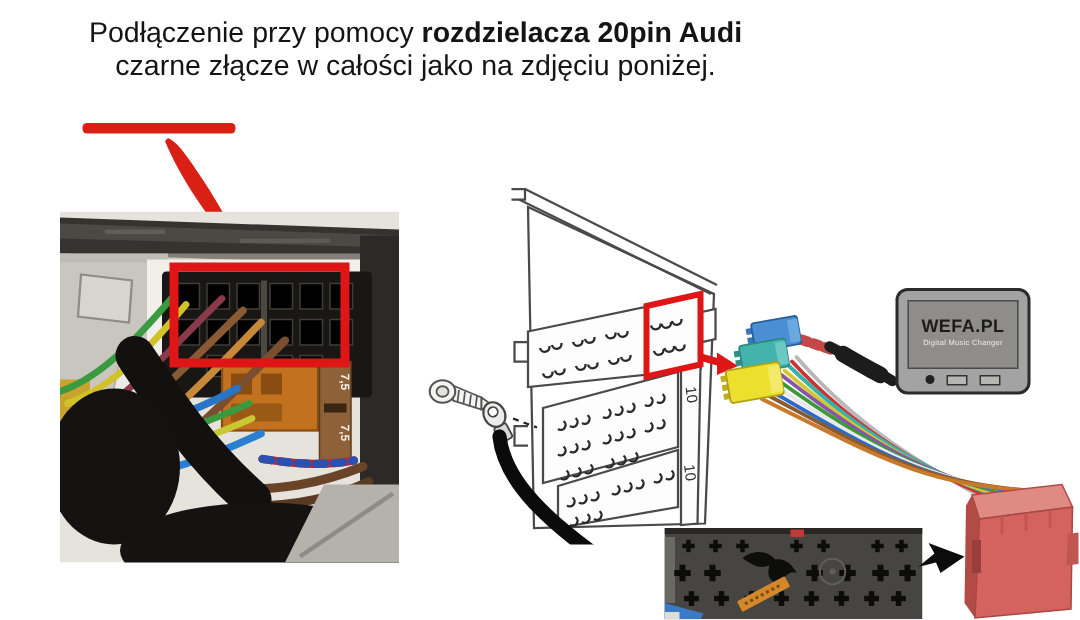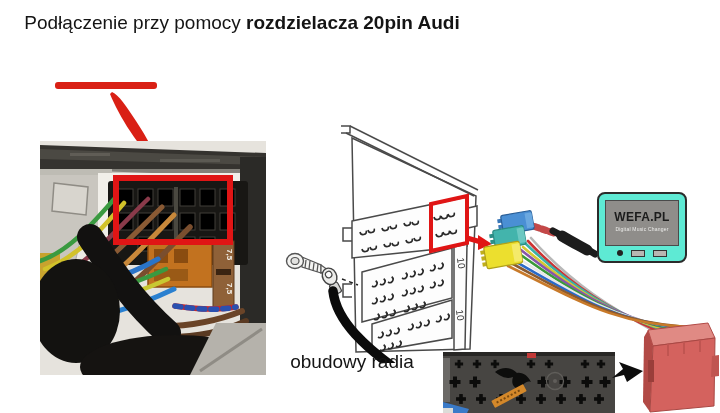--- a/index.html
+++ b/index.html
@@ -1,43 +1,44 @@
 <!DOCTYPE html>
 <html><head>
 <meta charset="utf-8">
 <style>
   html,body{margin:0;padding:0;background:#fff;}
   .canvas{position:relative;width:720px;height:413px;background:#ffffff;overflow:hidden;
           font-family:"Liberation Sans",sans-serif;color:#111;}
   .abs{position:absolute;}
-  .header{left:0;top:12px;width:484px;text-align:center;font-size:19px;line-height:22px;color:#141414;}
+  .header{left:0;top:12px;width:484px;text-align:center;font-size:19px;line-height:22px;color:#141414;padding-left:35px;}
   .header b{font-weight:bold;}
   .underline{left:55px;top:82px;width:102px;height:7px;background:#d92015;border-radius:3px;}
   .title-big{left:454px;top:141px;font-size:33px;color:#000;white-space:nowrap;letter-spacing:0.5px;}
   .ground-label{left:277px;top:352px;width:150px;text-align:center;font-size:19px;line-height:20px;color:#141414;}
-  .wefa{left:597px;top:192px;width:90px;height:71px;background:#5eead4;border:2px solid #2b2b2b;
+  .wefa{left:597px;top:192px;width:90px;height:71px;background:#a3a3a3;border:2px solid #2b2b2b;
         border-radius:8px;box-sizing:border-box;}
   .wefa-screen{position:absolute;left:6px;top:6px;right:6px;height:44px;background:#8f8d8a;
         border:1px solid #4a4a4a;text-align:center;}
   .wefa-brand{margin-top:9px;font-size:12px;font-weight:bold;color:#1c1c1c;letter-spacing:0.3px;}
   .wefa-sub{font-size:5px;color:#ececea;margin-top:2px;letter-spacing:0.2px;}
   .wefa-ports{position:absolute;left:0;right:0;bottom:4px;height:8px;display:flex;align-items:center;
         justify-content:center;gap:8px;}
   .port-dot{width:6px;height:6px;border-radius:50%;background:#222;}
   .port-rect{width:12px;height:5px;background:#b8b6b2;border:1px solid #333;}
   svg{display:block;}
   svg text{font-family:"Liberation Sans",sans-serif;}
 </style>
 </head>
 <body>
 
 <div class="canvas">
 
   <div class="abs header">
     <div><span>Podłączenie przy pomocy </span><b>rozdzielacza 20pin Audi</b></div>
+    <div>czarne złącze w całości jako na zdjęciu poniżej.</div>
   </div>
   <div class="abs underline"></div>
 
   <svg class="abs" style="left:100px;top:88px;" width="80" height="95" viewBox="0 0 80 95">
     <path d="M12,4 C19,7 26,18 36,33 C46,48 58,70 64,86 C52,74 40,58 30,43 C22,31 14,16 10,6 Z" fill="#d92015"></path>
   </svg>
 
   <svg class="abs" style="left:40px;top:141px;" width="226" height="234" viewBox="0 0 226 234">
     <rect x="0" y="0" width="226" height="234" fill="#e6e3dd"></rect>
 
@@ -310,21 +311,20 @@
       <div class="wefa-sub">Digital Music Changer</div>
     </div>
     <div class="wefa-ports">
       <div class="port-dot"></div>
       <div class="port-rect"></div>
       <div class="port-rect"></div>
     </div>
   </div>
 
   <div class="abs ground-label">
-    <div>obudowy radia</div>
   </div>
 
   <svg class="abs" style="left:443px;top:352px;" width="172" height="61" viewBox="0 0 172 61">
     <defs>
       <g id="cx" fill="#0c0c0b">
         <rect x="-5.5" y="-2" width="11" height="4"></rect>
         <rect x="-2" y="-5.5" width="4" height="11"></rect>
       </g>
     </defs>
     <rect x="0" y="0" width="172" height="61" fill="#474542"></rect>

